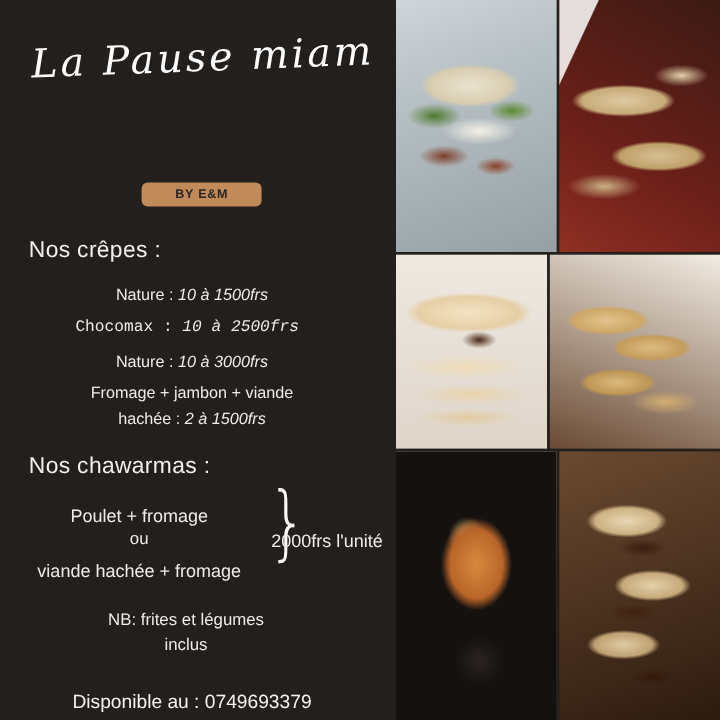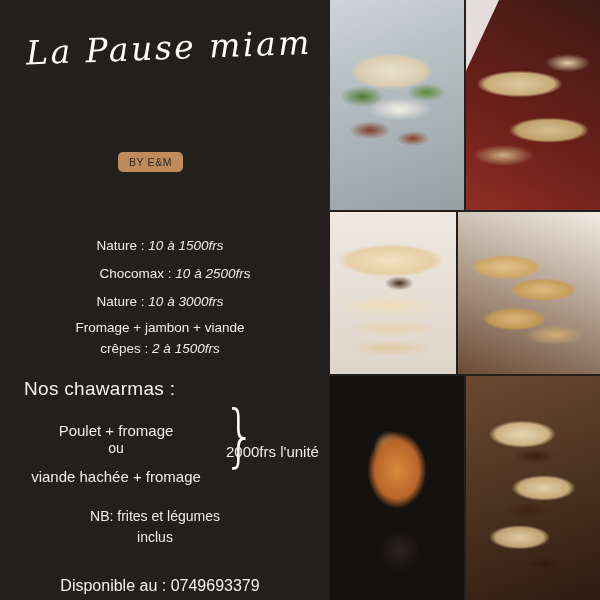--- a/index.html
+++ b/index.html
@@ -42,23 +42,23 @@
     line-height: 1.1;
   }
 
   .by-badge {
     position: absolute;
     left: 118px;
     top: 152px;
     background: #c08a5a;
     color: #2b2724;
     font-size: 10.5px;
-    font-weight: normal;
+    font-weight: bold;
     letter-spacing: 0.6px;
-    padding: 4px 11px;
+    padding: 4px 28px;
     border-radius: 5px;
   }
 
   .section-head {
     position: absolute;
     font-size: 19px;
     color: #f2efec;
     letter-spacing: 0.3px;
   }
   #crepes-head { left: 24px; top: 198px; }
@@ -68,21 +68,21 @@
     position: absolute;
     font-size: 13.5px;
     color: #efece8;
     width: 300px;
     text-align: center;
   }
   .menu-line .price {
     font-style: italic;
   }
   #line-0 { left: 10px; top: 238px; }
-  #line-1 { left: 25px; top: 266px; }
+  #line-1 { left: 6px; top: 266px; font-family: Liberation Mono, monospace; }
   #line-2 { left: 10px; top: 294px; }
   #line-3 { left: 10px; top: 320px; }
   #line-4 { left: 10px; top: 341px; }
 
   .chaw-line {
     position: absolute;
     font-size: 15px;
     color: #efece8;
     width: 232px;
     text-align: center;
@@ -217,35 +217,36 @@
 <body>
 
 <div id="poster">
 
   <div class="left-col">
 
     <div class="brand-title">La Pause miam</div>
 
     <div class="by-badge">BY E&amp;M</div>
 
+    <div class="section-head" id="crepes-head">Nos crêpes :</div>
 
     <div class="menu-line" id="line-0">
       <span>Nature : </span><span class="price">10 à 1500frs</span>
     </div>
     <div class="menu-line" id="line-1">
       <span>Chocomax : </span><span class="price">10 à 2500frs</span>
     </div>
     <div class="menu-line" id="line-2">
       <span>Nature : </span><span class="price">10 à 3000frs</span>
     </div>
     <div class="menu-line" id="line-3">
       <span>Fromage + jambon + viande</span>
     </div>
     <div class="menu-line" id="line-4">
-      <span>crêpes : </span><span class="price">2 à 1500frs</span>
+      <span>hachée : </span><span class="price">2 à 1500frs</span>
     </div>
 
     <div class="section-head" id="chawarmas-head">Nos chawarmas :</div>
 
     <div class="chaw-line" id="chaw-0">Poulet + fromage</div>
     <div class="chaw-line" id="chaw-or">ou</div>
     <div class="chaw-line" id="chaw-1">viande hachée  + fromage</div>
 
     <div class="brace">}</div>
     <div class="unit-price">2000frs l'unité</div>

